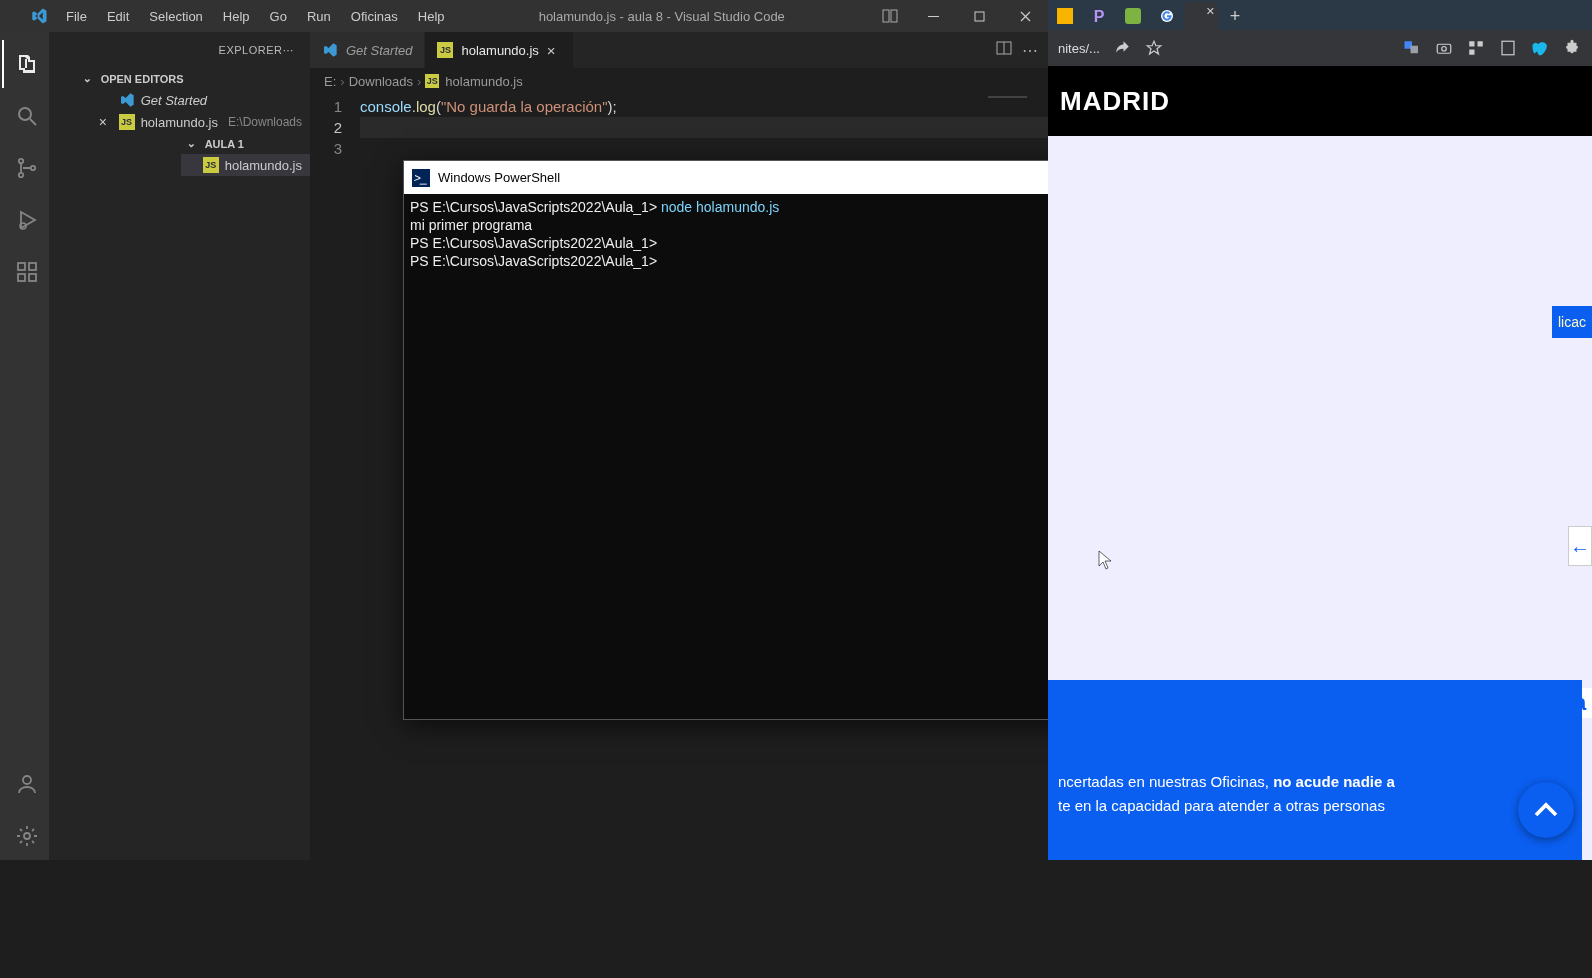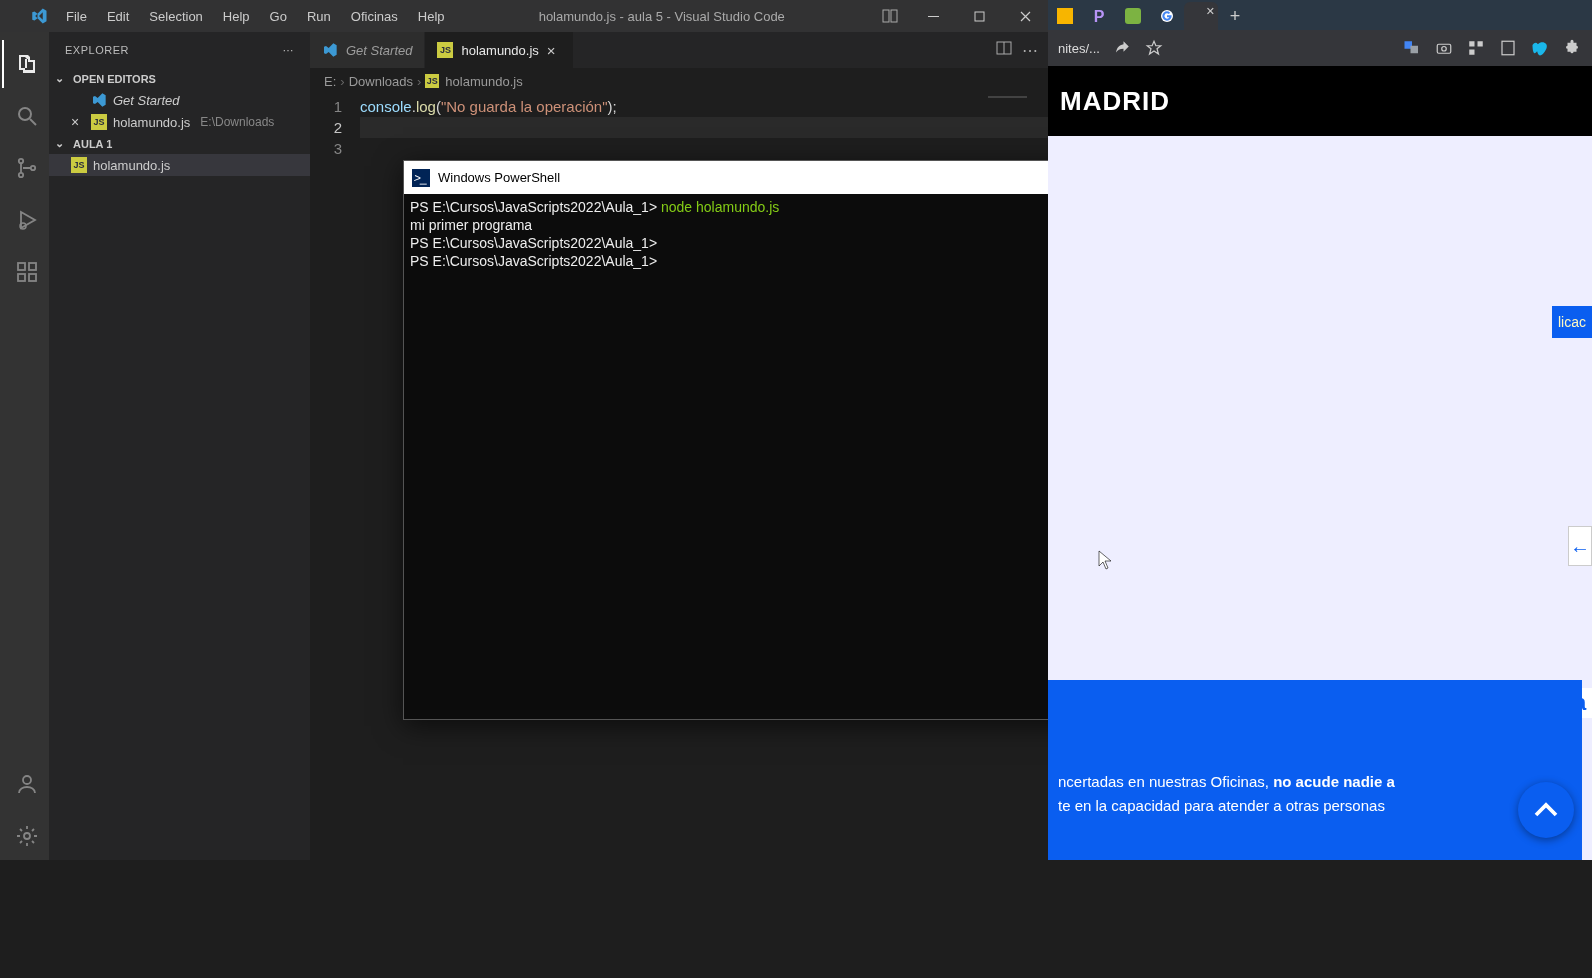--- a/index.html
+++ b/index.html
@@ -23,21 +23,21 @@
 .vsbody { flex: 1; display: flex; min-height: 0; }
 
 
 .actbar { width: 49px; background: #333333; display: flex; flex-direction: column; align-items: center; padding-top: 8px; gap: 4px; border-left: 2px solid transparent; }
 .actbar .aicon { width: 48px; height: 48px; display: flex; justify-content: center; align-items: center; color: #858585; cursor:pointer; border-left: 2px solid transparent; }
 .actbar .aicon.active { color: #fff; border-left: 2px solid #fff; }
 .actbar .spacer { flex: 1; }
 .actbar svg { width: 24px; height: 24px; }
 
 
-.sidebar { width: 261px; background: #252526; color: #ccc; display: flex; flex-direction: column; }
+.sidebar { width: 261px; background: #252526; color: #ccc; display: flex; flex-direction: column; align-items: flex-end; }
 .sidebar .shead { height: 36px; display: flex; align-items: center; padding: 0 16px; font-size: 11px; letter-spacing: 0.5px; color: #bbb; justify-content: space-between; }
 .sidebar .shead .dots { color: #bbb; cursor:pointer; }
 .sidebar .section { font-size: 12px; }
 .sidebar .section .sectitle { display: flex; align-items: center; gap: 4px; padding: 4px 6px; font-weight: bold; font-size: 11px; cursor:pointer; }
 .sidebar .section .sectitle .chev { width: 14px; display:inline-block; }
 .sidebar .row { display: flex; align-items: center; gap: 6px; padding: 3px 8px 3px 22px; cursor:pointer; font-size: 13px; }
 .sidebar .row.active { background: #37373d; }
 .sidebar .row .ico { width: 16px; height: 16px; display: inline-flex; justify-content:center; align-items:center; }
 .sidebar .row .vsicon svg { width:16px; height:16px; }
 .sidebar .row .jsbadge { background:#cbcb41; color:#292d3e; font-size:9px; font-weight:bold; width:16px; height:16px; display:inline-flex; align-items:center; justify-content:center; }
@@ -77,21 +77,21 @@
 
 
 .psh { position: absolute; left: 403px; top: 160px; width: 967px; height: 560px; background: #0c0c0c; border: 1px solid #555; box-shadow: 0 6px 26px rgba(0,0,0,0.6); display:flex; flex-direction:column; }
 .psh .ptitle { height: 33px; background: #fff; color: #000; display: flex; align-items: center; padding: 0 8px; font-size: 13px; }
 .psh .ptitle .plogo { width:18px; height:18px; background:#012456; display:inline-flex; align-items:center; justify-content:center; margin-right:8px; }
 .psh .ptitle .plogo span { color:#fff; font-size:12px; transform: skewX(-10deg); }
 .psh .ptitle .pcontrols { margin-left:auto; display:flex; }
 .psh .ptitle .pcontrols .pc { width:46px; height:33px; display:flex; align-items:center; justify-content:center; cursor:pointer; }
 .psh .pbody { flex:1; padding: 4px 6px; font-family: Consolas, 'Courier New', monospace; font-size: 14px; color: #eee; overflow:hidden; position:relative; }
 .psh .pbody .pl { height: 18px; line-height: 18px; white-space: pre; }
-.psh .cmd { color:#84cc16; }
+.psh .cmd { color:#7dd3fc; }
 .psh .scroll { position:absolute; right:0; top:0; width:16px; height:100%; background:#2b2b2b; }
 .psh .scroll .thumb { width:16px; height:60px; background:#9a9a9a; }
 
 
 .browser { position: absolute; left: 1048px; top: 0; width: 544px; height: 860px; background: #fff; }
 .btabs { height: 30px; background: #2b3845; display:flex; align-items:flex-end; }
 .btab { width: 34px; height: 28px; display:flex; align-items:center; justify-content:center; }
 .btab.active { background: #35363a; border-top-left-radius:6px; border-top-right-radius:6px; position:relative; }
 .btab.active .xclose { position:absolute; right:3px; top:3px; color:#ccc; font-size:11px; }
 .btab svg,.btab .favemoji { width:16px; height:16px; }
@@ -124,21 +124,21 @@
     <div class="menus">
       <span>File</span>
       <span>Edit</span>
       <span>Selection</span>
       <span>Help</span>
       <span>Go</span>
       <span>Run</span>
       <span>Oficinas</span>
       <span>Help</span>
     </div>
-    <div class="wintitle">holamundo.js - aula 5 - Visual Studio Code</div>
+    <div class="wintitle">holamundo.js - aula 8 - Visual Studio Code</div>
     <div class="layout-icon">
       <svg width="16" height="16" viewBox="0 0 16 16">
           <rect x="1" y="2" width="6" height="12" fill="none" stroke="#aaa"></rect>
           <rect x="9" y="2" width="6" height="12" fill="none" stroke="#aaa"></rect>
         </svg>
     </div>
     <div class="winicons">
       <div class="wicon">
         <svg width="11" height="11" viewBox="0 0 11 11">
             <rect y="5" width="11" height="1" fill="currentColor"></rect>

